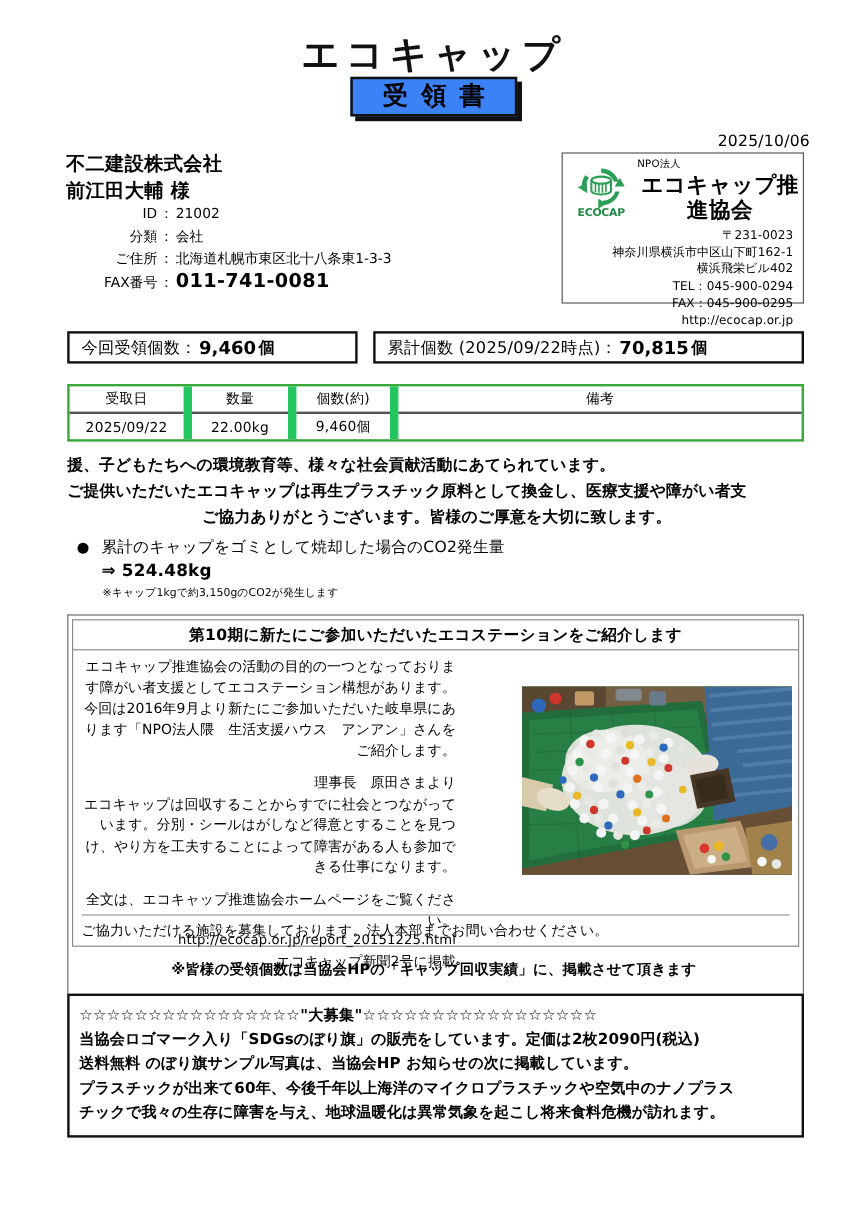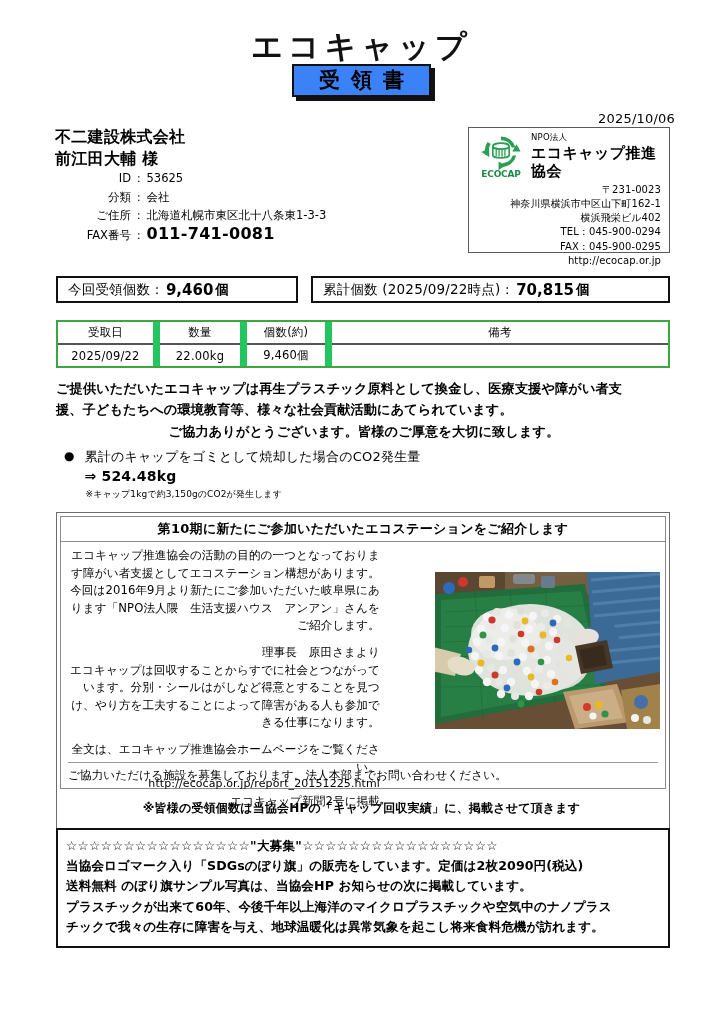--- a/index.html
+++ b/index.html
@@ -144,26 +144,27 @@
     margin-top: -2px;
   }
   .org-names { padding-left: 4px; }
   .org-npo {
     font-size: 8.5px;
     font-family: "DejaVu Sans", sans-serif;
     line-height: 1.15;
     letter-spacing: 0.2px;
   }
   .org-title {
-    font-size: 15px;
+    font-size: 18px;
     font-weight: 700;
     font-family: "DejaVu Sans", sans-serif;
     letter-spacing: 0.4px;
     line-height: 1.2;
     margin-top: 1px;
+    text-align: center;
   }
   .org-addr {
     text-align: right;
     padding: 3px 8px 0 0;
     font-size: 10px;
     font-family: "DejaVu Sans", sans-serif;
     line-height: 1.42;
     letter-spacing: 0.1px;
   }
 
@@ -417,21 +418,21 @@
 
   <div class="doc-date">2025/10/06</div>
 
   <div class="recipient">
     <div class="rcp-company">不二建設株式会社</div>
     <div class="rcp-person">前江田大輔 様</div>
 
     <div class="rcp-row">
       <span class="rcp-label">ID</span>
       <span class="rcp-sep">：</span>
-      <span class="rcp-value">53625</span>
+      <span class="rcp-value">21002</span>
     </div>
 
     <div class="rcp-row">
       <span class="rcp-label">分類</span>
       <span class="rcp-sep">：</span>
       <span class="rcp-value">会社</span>
     </div>
 
     <div class="rcp-row">
       <span class="rcp-label">ご住所</span>
@@ -509,22 +510,22 @@
           <td class="col-date">2025/09/22</td>
           <td class="col-qty">22.00kg</td>
           <td class="col-cnt">9,460個</td>
           <td></td>
         </tr>
       </tbody>
     </table>
   </div>
 
   <div class="msg">
+    <div>援、子どもたちへの環境教育等、様々な社会貢献活動にあてられています。</div>
     <div>ご提供いただいたエコキャップは再生プラスチック原料として換金し、医療支援や障がい者支</div>
-    <div>援、子どもたちへの環境教育等、様々な社会貢献活動にあてられています。</div>
     <div class="msg-center">ご協力ありがとうございます。皆様のご厚意を大切に致します。</div>
   </div>
 
   <div class="co2">
     <div class="co2-row">
       <div class="co2-bullet">●</div>
       <div>
         <div class="co2-line1">累計のキャップをゴミとして焼却した場合のCO2発生量</div>
         <div class="co2-line2">⇒ 524.48kg</div>
         <div class="co2-note">※キャップ1kgで約3,150gのCO2が発生します</div>

